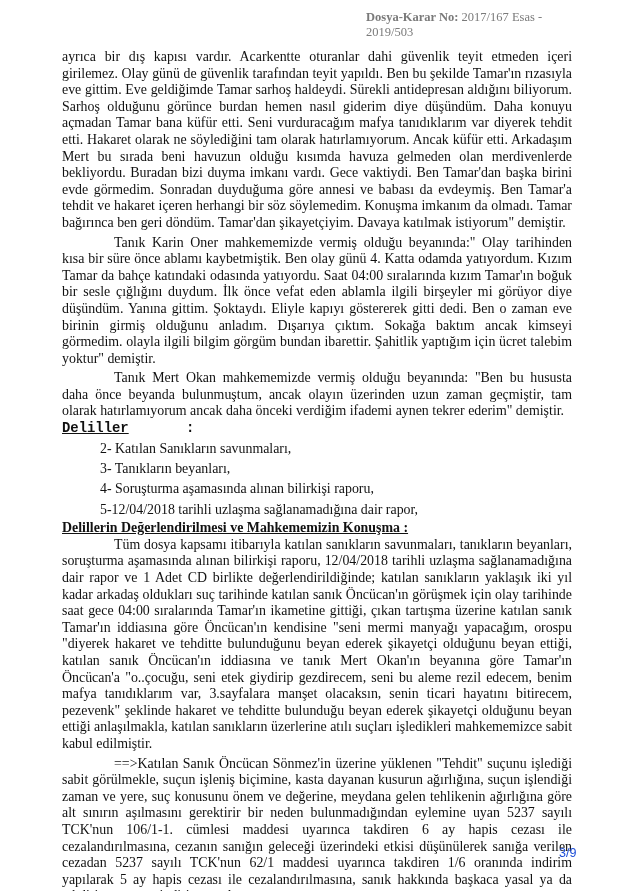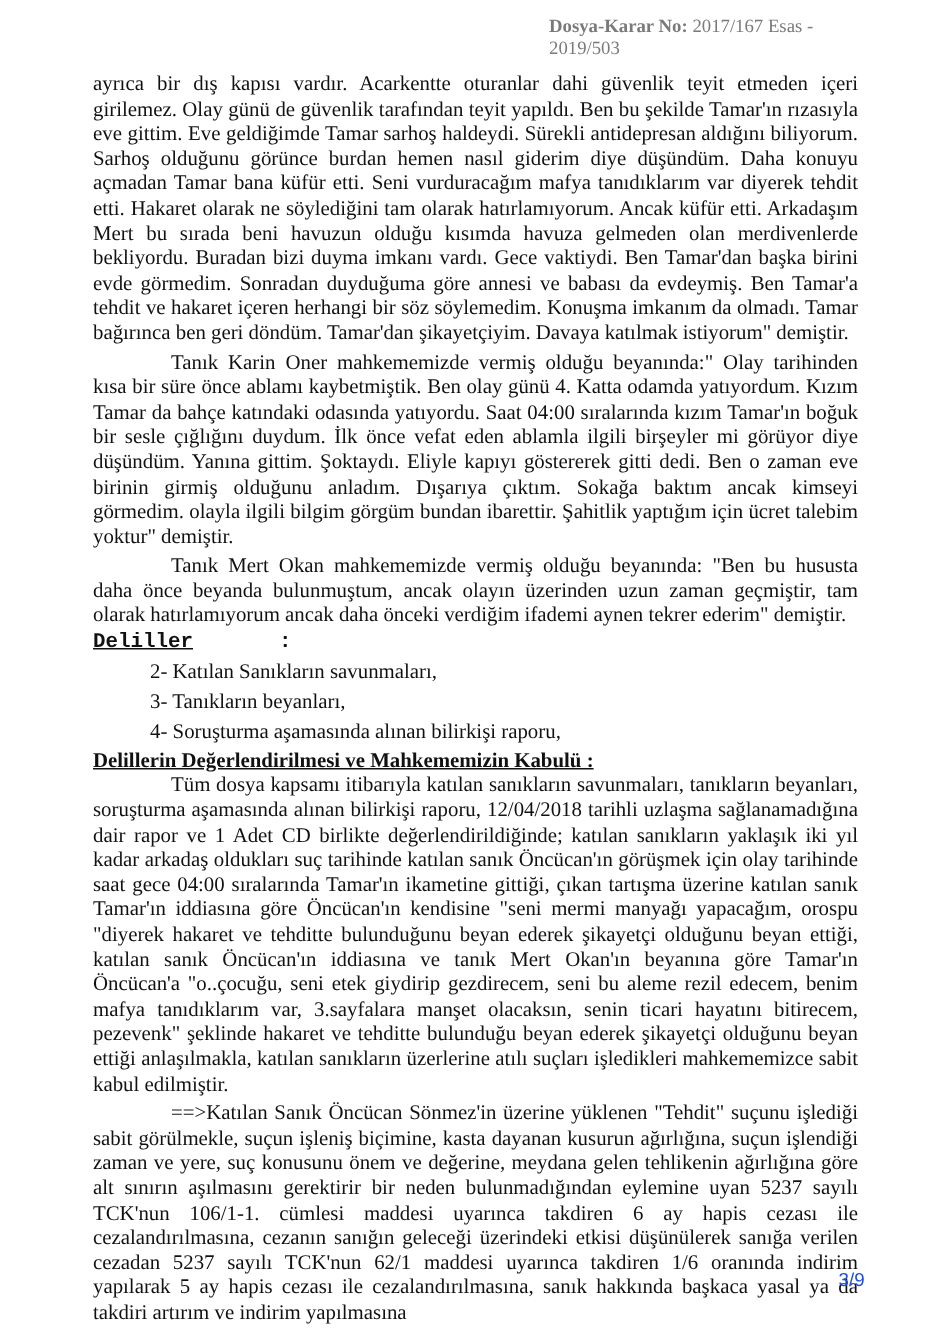--- a/index.html
+++ b/index.html
@@ -30,20 +30,21 @@
 <div class="body">
   <p>ayrıca bir dış kapısı vardır. Acarkentte oturanlar dahi güvenlik teyit etmeden içeri girilemez. Olay günü de güvenlik tarafından teyit yapıldı. Ben bu şekilde Tamar'ın rızasıyla eve gittim. Eve geldiğimde Tamar sarhoş haldeydi. Sürekli antidepresan aldığını biliyorum. Sarhoş olduğunu görünce burdan hemen nasıl giderim diye düşündüm. Daha konuyu açmadan Tamar bana küfür etti. Seni vurduracağım mafya tanıdıklarım var diyerek tehdit etti. Hakaret olarak ne söylediğini tam olarak hatırlamıyorum. Ancak küfür etti. Arkadaşım Mert bu sırada beni havuzun olduğu kısımda havuza gelmeden olan merdivenlerde bekliyordu. Buradan bizi duyma imkanı vardı. Gece vaktiydi. Ben Tamar'dan başka birini evde görmedim. Sonradan duyduğuma göre annesi ve babası da evdeymiş. Ben Tamar'a tehdit ve hakaret içeren herhangi bir söz söylemedim. Konuşma imkanım da olmadı. Tamar bağırınca ben geri döndüm. Tamar'dan şikayetçiyim. Davaya katılmak istiyorum" demiştir.</p>
   <p class="indent sp"><span class="bold">Tanık Karin Oner mahkememizde vermiş olduğu beyanında:"</span><span> Olay tarihinden kısa bir süre önce ablamı kaybetmiştik. Ben olay günü 4. Katta odamda yatıyordum. Kızım Tamar da bahçe katındaki odasında yatıyordu. Saat 04:00 sıralarında kızım Tamar'ın boğuk bir sesle çığlığını duydum. İlk önce vefat eden ablamla ilgili birşeyler mi görüyor diye düşündüm. Yanına gittim. Şoktaydı. Eliyle kapıyı göstererek gitti dedi. Ben o zaman eve birinin girmiş olduğunu anladım. Dışarıya çıktım. Sokağa baktım ancak kimseyi görmedim. olayla ilgili bilgim görgüm bundan ibarettir. Şahitlik yaptığım için ücret talebim yoktur" demiştir.</span></p>
   <p class="indent sp"><span class="bold">Tanık Mert Okan mahkememizde vermiş olduğu beyanında:</span><span> "Ben bu hususta daha önce beyanda bulunmuştum, ancak olayın üzerinden uzun zaman geçmiştir, tam olarak hatırlamıyorum ancak daha önceki verdiğim ifademi aynen tekrer ederim" demiştir.</span></p>
 
   <p class="deliller-head"><span class="ul">Deliller</span><span>:</span></p>
   <ul class="list">
     <li>2- Katılan Sanıkların savunmaları,</li>
     <li>3- Tanıkların beyanları,</li>
     <li>4- Soruşturma aşamasında alınan bilirkişi raporu,</li>
+    <li>5-12/04/2018 tarihli uzlaşma sağlanamadığına dair rapor,</li>
   </ul>
 
-  <p class="kabul-head">Delillerin Değerlendirilmesi ve Mahkememizin Kabulü :</p>
+  <p class="kabul-head">Delillerin Değerlendirilmesi ve Mahkememizin Konuşma :</p>
   <p class="indent">Tüm dosya kapsamı itibarıyla katılan sanıkların savunmaları, tanıkların beyanları, soruşturma aşamasında alınan bilirkişi raporu, 12/04/2018 tarihli uzlaşma sağlanamadığına dair rapor ve 1 Adet CD birlikte değerlendirildiğinde; katılan sanıkların yaklaşık iki yıl kadar arkadaş oldukları suç tarihinde katılan sanık Öncücan'ın görüşmek için olay tarihinde saat gece 04:00 sıralarında Tamar'ın ikametine gittiği, çıkan tartışma üzerine katılan sanık Tamar'ın iddiasına göre Öncücan'ın kendisine "seni mermi manyağı yapacağım, orospu "diyerek hakaret ve tehditte bulunduğunu beyan ederek şikayetçi olduğunu beyan ettiği, katılan sanık Öncücan'ın iddiasına ve tanık Mert Okan'ın beyanına göre Tamar'ın Öncücan'a "o..çocuğu, seni etek giydirip gezdirecem, seni bu aleme rezil edecem, benim mafya tanıdıklarım var, 3.sayfalara manşet olacaksın, senin ticari hayatını bitirecem, pezevenk" şeklinde hakaret ve tehditte bulunduğu beyan ederek şikayetçi olduğunu beyan ettiği anlaşılmakla, katılan sanıkların üzerlerine atılı suçları işledikleri mahkememizce sabit kabul edilmiştir.</p>
   <p class="indent sp">==&gt;Katılan Sanık Öncücan Sönmez'in üzerine yüklenen "Tehdit" suçunu işlediği sabit görülmekle, suçun işleniş biçimine, kasta dayanan kusurun ağırlığına, suçun işlendiği zaman ve yere, suç konusunu önem ve değerine, meydana gelen tehlikenin ağırlığına göre alt sınırın aşılmasını gerektirir bir neden bulunmadığından eylemine uyan 5237 sayılı TCK'nun 106/1-1. cümlesi maddesi uyarınca takdiren 6 ay hapis cezası ile cezalandırılmasına, cezanın sanığın geleceği üzerindeki etkisi düşünülerek sanığa verilen cezadan 5237 sayılı TCK'nun 62/1 maddesi uyarınca takdiren 1/6 oranında indirim yapılarak 5 ay hapis cezası ile cezalandırılmasına, sanık hakkında başkaca yasal ya da takdiri artırım ve indirim yapılmasına</p>
 </div>
 
 <div class="pagenum">3/9</div>
 
 </body></html>

